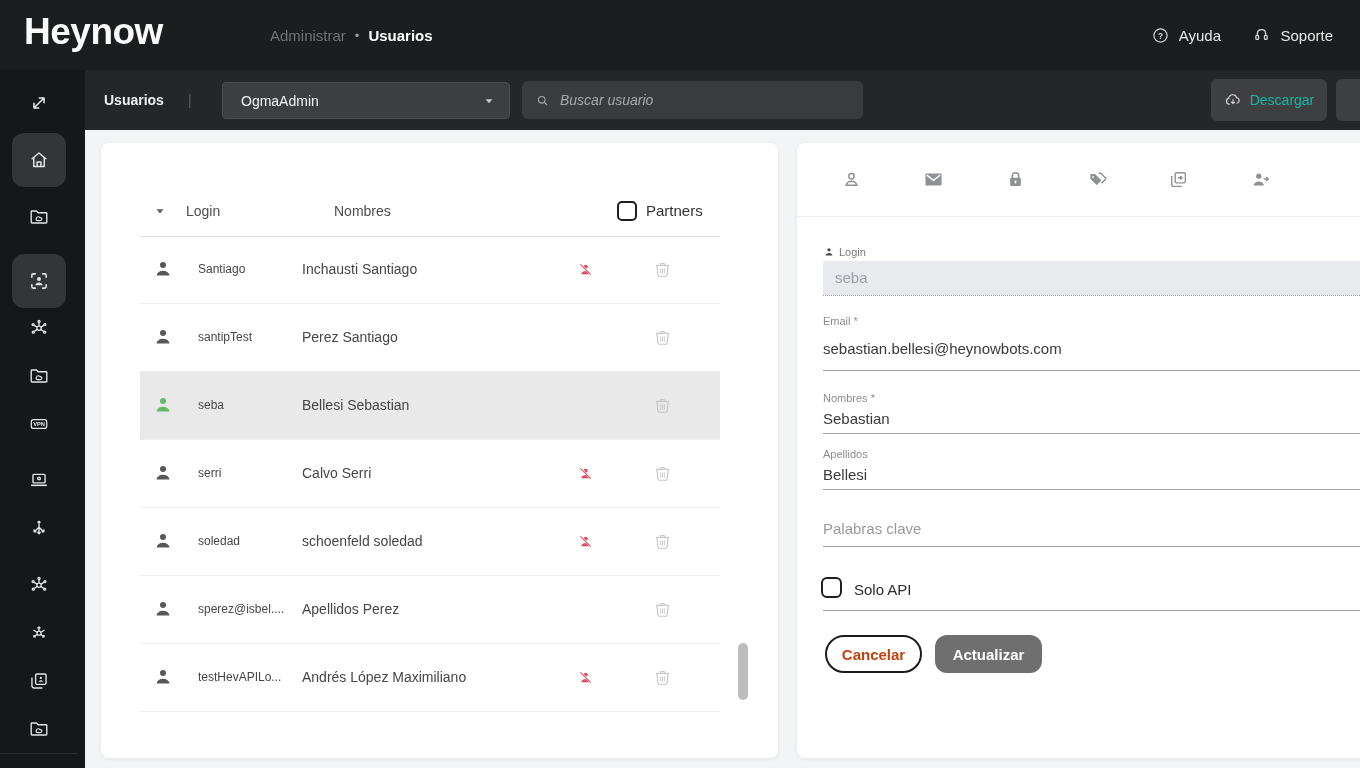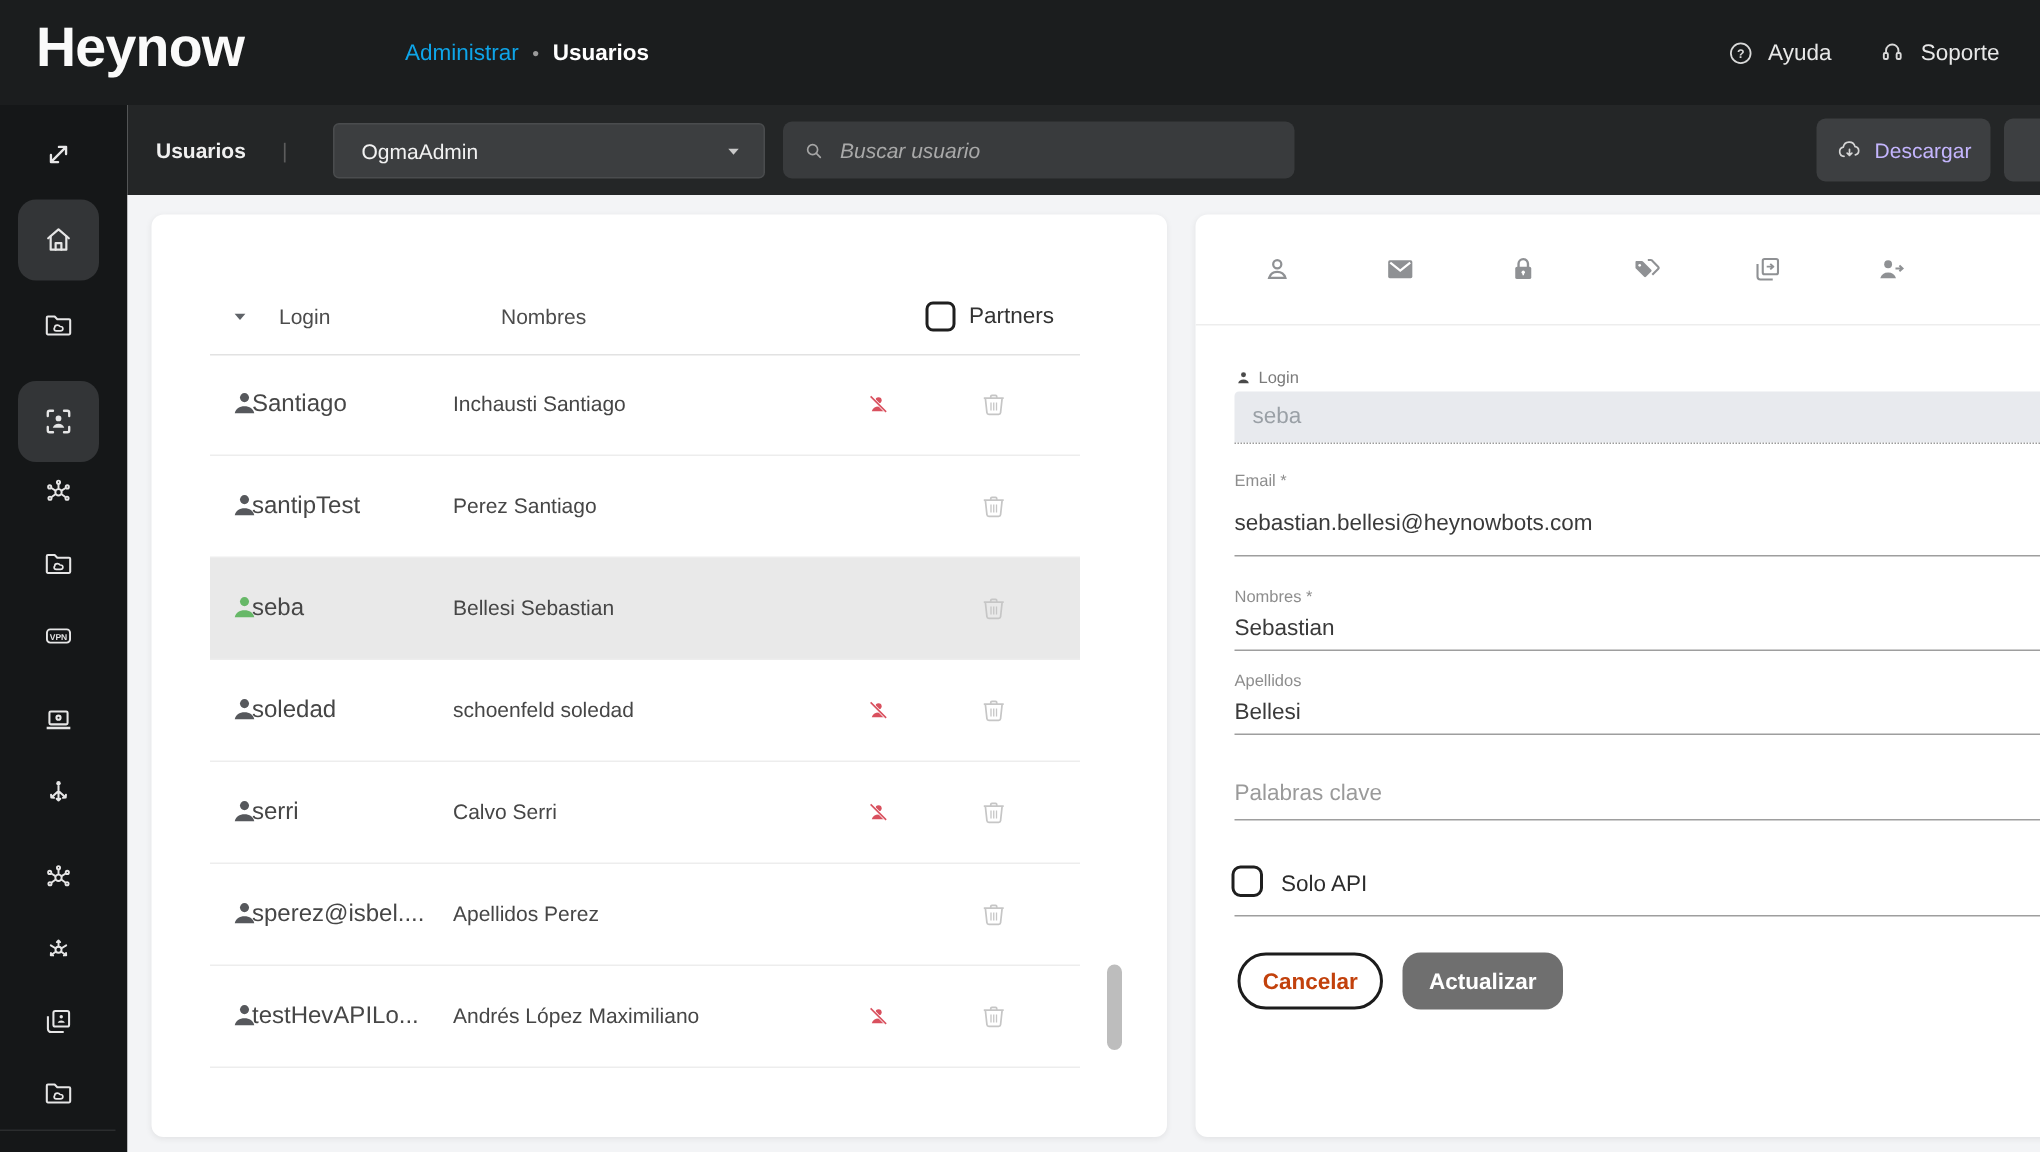--- a/index.html
+++ b/index.html
@@ -4,21 +4,21 @@
 <style>
   html,body{margin:0;padding:0;width:1360px;height:768px;overflow:hidden;
     font-family:"Liberation Sans",sans-serif;background:#f3f4f6;}
   .icon svg{width:100%;height:100%;display:block;}
   .icon{display:block;}
 
   
   .app-header{position:absolute;top:0;left:0;width:1360px;height:70px;background:#1b1d1e;z-index:5;}
   .logo{position:absolute;left:24px;top:11px;font-size:37px;font-weight:700;color:#fafafa;letter-spacing:-.5px;}
   .breadcrumb{position:absolute;left:270px;top:0;height:70px;display:flex;align-items:center;gap:9px;font-size:15px;}
-  .crumb-parent{color:#0ea5e9;}
+  .crumb-parent{color:#737373;}
   .crumb-sep{color:#9a9a9a;font-size:13px;}
   .crumb-current{color:#ffffff;font-weight:700;}
   .header-action{position:absolute;top:0;height:70px;display:flex;align-items:center;gap:9px;color:#e8e8e8;font-size:15px;cursor:pointer;}
   .header-action .icon{width:19px;height:19px;color:#d9d9d9;}
   .action-help{right:139px;}
   .action-support{right:27px;}
 
   
   .sidebar{position:absolute;left:0;top:70px;width:85px;height:698px;background:#151718;}
   .side-item{position:absolute;width:40px;height:40px;left:19px;display:flex;align-items:center;justify-content:center;color:#e6e6e6;cursor:pointer;}
@@ -30,21 +30,21 @@
   .toolbar{position:absolute;left:85px;top:70px;width:1275px;height:60px;background:#242627;}
   .tb-section{position:absolute;left:19px;top:0;height:60px;display:flex;align-items:center;color:#f0f0f0;font-size:14px;font-weight:700;}
   .tb-pipe{position:absolute;left:103px;top:0;height:60px;display:flex;align-items:center;color:#5c5c5c;font-size:14px;}
   .tb-dropdown{position:absolute;left:137px;top:12px;width:288px;height:37px;background:#3c3e40;border:1px solid #4a4c4e;border-radius:4px;display:flex;align-items:center;cursor:pointer;box-sizing:border-box;}
   .tb-dropdown-value{margin-left:18px;color:#f2f2f2;font-size:14px;}
   .tb-dropdown .icon{position:absolute;right:12px;width:16px;height:16px;color:#c9c9c9;}
   .tb-search{position:absolute;left:437px;top:11px;width:341px;height:38px;background:#393b3d;border-radius:6px;display:flex;align-items:center;box-sizing:border-box;padding-left:13px;gap:8px;}
   .tb-search .icon{width:15px;height:15px;color:#a5a5a5;flex:none;}
   .tb-search input{flex:1;background:transparent;border:none;outline:none;color:#e8e8e8;font-size:14px;font-style:italic;font-family:"Liberation Sans",sans-serif;}
   .tb-search input::placeholder{color:#a9a9a9;}
-  .btn-download{position:absolute;right:33px;top:9px;width:116px;height:42px;background:#3d3f41;border-radius:6px;display:flex;align-items:center;justify-content:center;gap:8px;color:#c4b5fd;font-size:14px;cursor:pointer;}
+  .btn-download{position:absolute;right:33px;top:9px;width:116px;height:42px;background:#3d3f41;border-radius:6px;display:flex;align-items:center;justify-content:center;gap:8px;color:#14b8a6;font-size:14px;cursor:pointer;}
   .btn-download .icon{width:18px;height:18px;color:#d5d5d5;}
   .btn-partial{position:absolute;right:-16px;top:9px;width:40px;height:42px;background:#3d3f41;border-radius:6px;cursor:pointer;}
 
   
   .main{position:absolute;left:85px;top:130px;width:1275px;height:638px;background:#f3f4f6;}
   .card{position:absolute;background:#ffffff;border-radius:8px;box-shadow:0 1px 4px rgba(0,0,0,.07);}
   .card-list{left:16px;top:13px;width:677px;height:615px;overflow:hidden;}
   .card-form{left:712px;top:13px;right:-16px;height:615px;overflow:hidden;}
 
   
@@ -53,21 +53,21 @@
   .col-login{position:absolute;left:46px;line-height:50px;font-size:14px;color:#4c4c4c;cursor:pointer;}
   .col-names{position:absolute;left:162px;line-height:50px;font-size:14px;color:#4c4c4c;cursor:pointer;margin-left:32px;}
   .checkbox{box-sizing:border-box;border:2px solid #1f1f1f;border-radius:5px;background:#fff;cursor:pointer;}
   .partners-box{position:absolute;left:477px;top:15px;width:20px;height:20px;}
   .partners-label{position:absolute;left:506px;line-height:50px;font-size:15px;color:#333;}
   .rows{position:absolute;top:93px;left:39px;right:58px;}
   .row{position:relative;height:67px;border-bottom:1px solid #ededed;cursor:pointer;}
   .row.selected{background:#e9e9e9;}
   .row .avatar{position:absolute;left:12px;top:22px;width:22px;height:22px;color:#56585c;}
   .row.selected .avatar{color:#67b868;}
-  .row .login{position:absolute;left:28px;line-height:67px;font-size:16px;color:#464646;}
+  .row .login{position:absolute;left:58px;line-height:67px;font-size:12px;color:#464646;}
   .row .names{position:absolute;left:162px;line-height:67px;font-size:14px;color:#464646;}
   .row .off{position:absolute;left:437px;top:25px;width:17px;height:17px;color:#d9505e;}
   .row .trash{position:absolute;left:512px;top:23px;width:21px;height:21px;color:#c6c6c6;cursor:pointer;}
   .scroll-thumb{position:absolute;right:30px;top:500px;width:10px;height:57px;background:#bdbdbd;border-radius:5px;cursor:grab;}
 
   
   .tabs{position:absolute;top:0;left:0;right:0;height:73px;border-bottom:1px solid #ededed;}
   .tab{position:absolute;top:16px;width:40px;height:40px;display:flex;align-items:center;justify-content:center;color:#8f9194;cursor:pointer;}
   .tab .icon{width:21px;height:21px;}
   .f-label{position:absolute;left:26px;font-size:11px;color:#8d8d8d;}
@@ -353,22 +353,22 @@
   </div>
 
 
   <div class="row">
     <span class="icon avatar">
             <svg viewBox="0 0 24 24" fill="currentColor">
               <circle cx="12" cy="7.7" r="3.3"></circle>
               <path d="M4.9 19c.8-3.3 3.4-5 7.1-5s6.3 1.7 7.1 5z"></path>
             </svg>
           </span>
-    <span class="login">soledad</span>
-    <span class="names">schoenfeld soledad</span>
+    <span class="login">serri</span>
+    <span class="names">Calvo Serri</span>
     <span class="icon off">
             <svg viewBox="0 0 24 24">
               <circle cx="12.3" cy="8.2" r="2.9" fill="currentColor"></circle>
               <path d="M5.9 18.6c.8-2.9 3-4.4 6.4-4.4 3.3 0 5.5 1.5 6.3 4.4z" fill="currentColor"></path>
               <path d="M4.8 4.6L19.4 19.2" stroke="#fff" stroke-width="2.8"></path>
               <path d="M4.8 4.6L19.4 19.2" stroke="currentColor" stroke-width="1.5"></path>
             </svg>
           </span>
     <span class="icon trash">
             <svg viewBox="0 0 24 24" fill="none" stroke="currentColor" stroke-width="1.3">
@@ -380,22 +380,22 @@
           </span>
   </div>
 
   <div class="row">
     <span class="icon avatar">
             <svg viewBox="0 0 24 24" fill="currentColor">
               <circle cx="12" cy="7.7" r="3.3"></circle>
               <path d="M4.9 19c.8-3.3 3.4-5 7.1-5s6.3 1.7 7.1 5z"></path>
             </svg>
           </span>
-    <span class="login">serri</span>
-    <span class="names">Calvo Serri</span>
+    <span class="login">soledad</span>
+    <span class="names">schoenfeld soledad</span>
     <span class="icon off">
             <svg viewBox="0 0 24 24">
               <circle cx="12.3" cy="8.2" r="2.9" fill="currentColor"></circle>
               <path d="M5.9 18.6c.8-2.9 3-4.4 6.4-4.4 3.3 0 5.5 1.5 6.3 4.4z" fill="currentColor"></path>
               <path d="M4.8 4.6L19.4 19.2" stroke="#fff" stroke-width="2.8"></path>
               <path d="M4.8 4.6L19.4 19.2" stroke="currentColor" stroke-width="1.5"></path>
             </svg>
           </span>
     <span class="icon trash">
             <svg viewBox="0 0 24 24" fill="none" stroke="currentColor" stroke-width="1.3">

